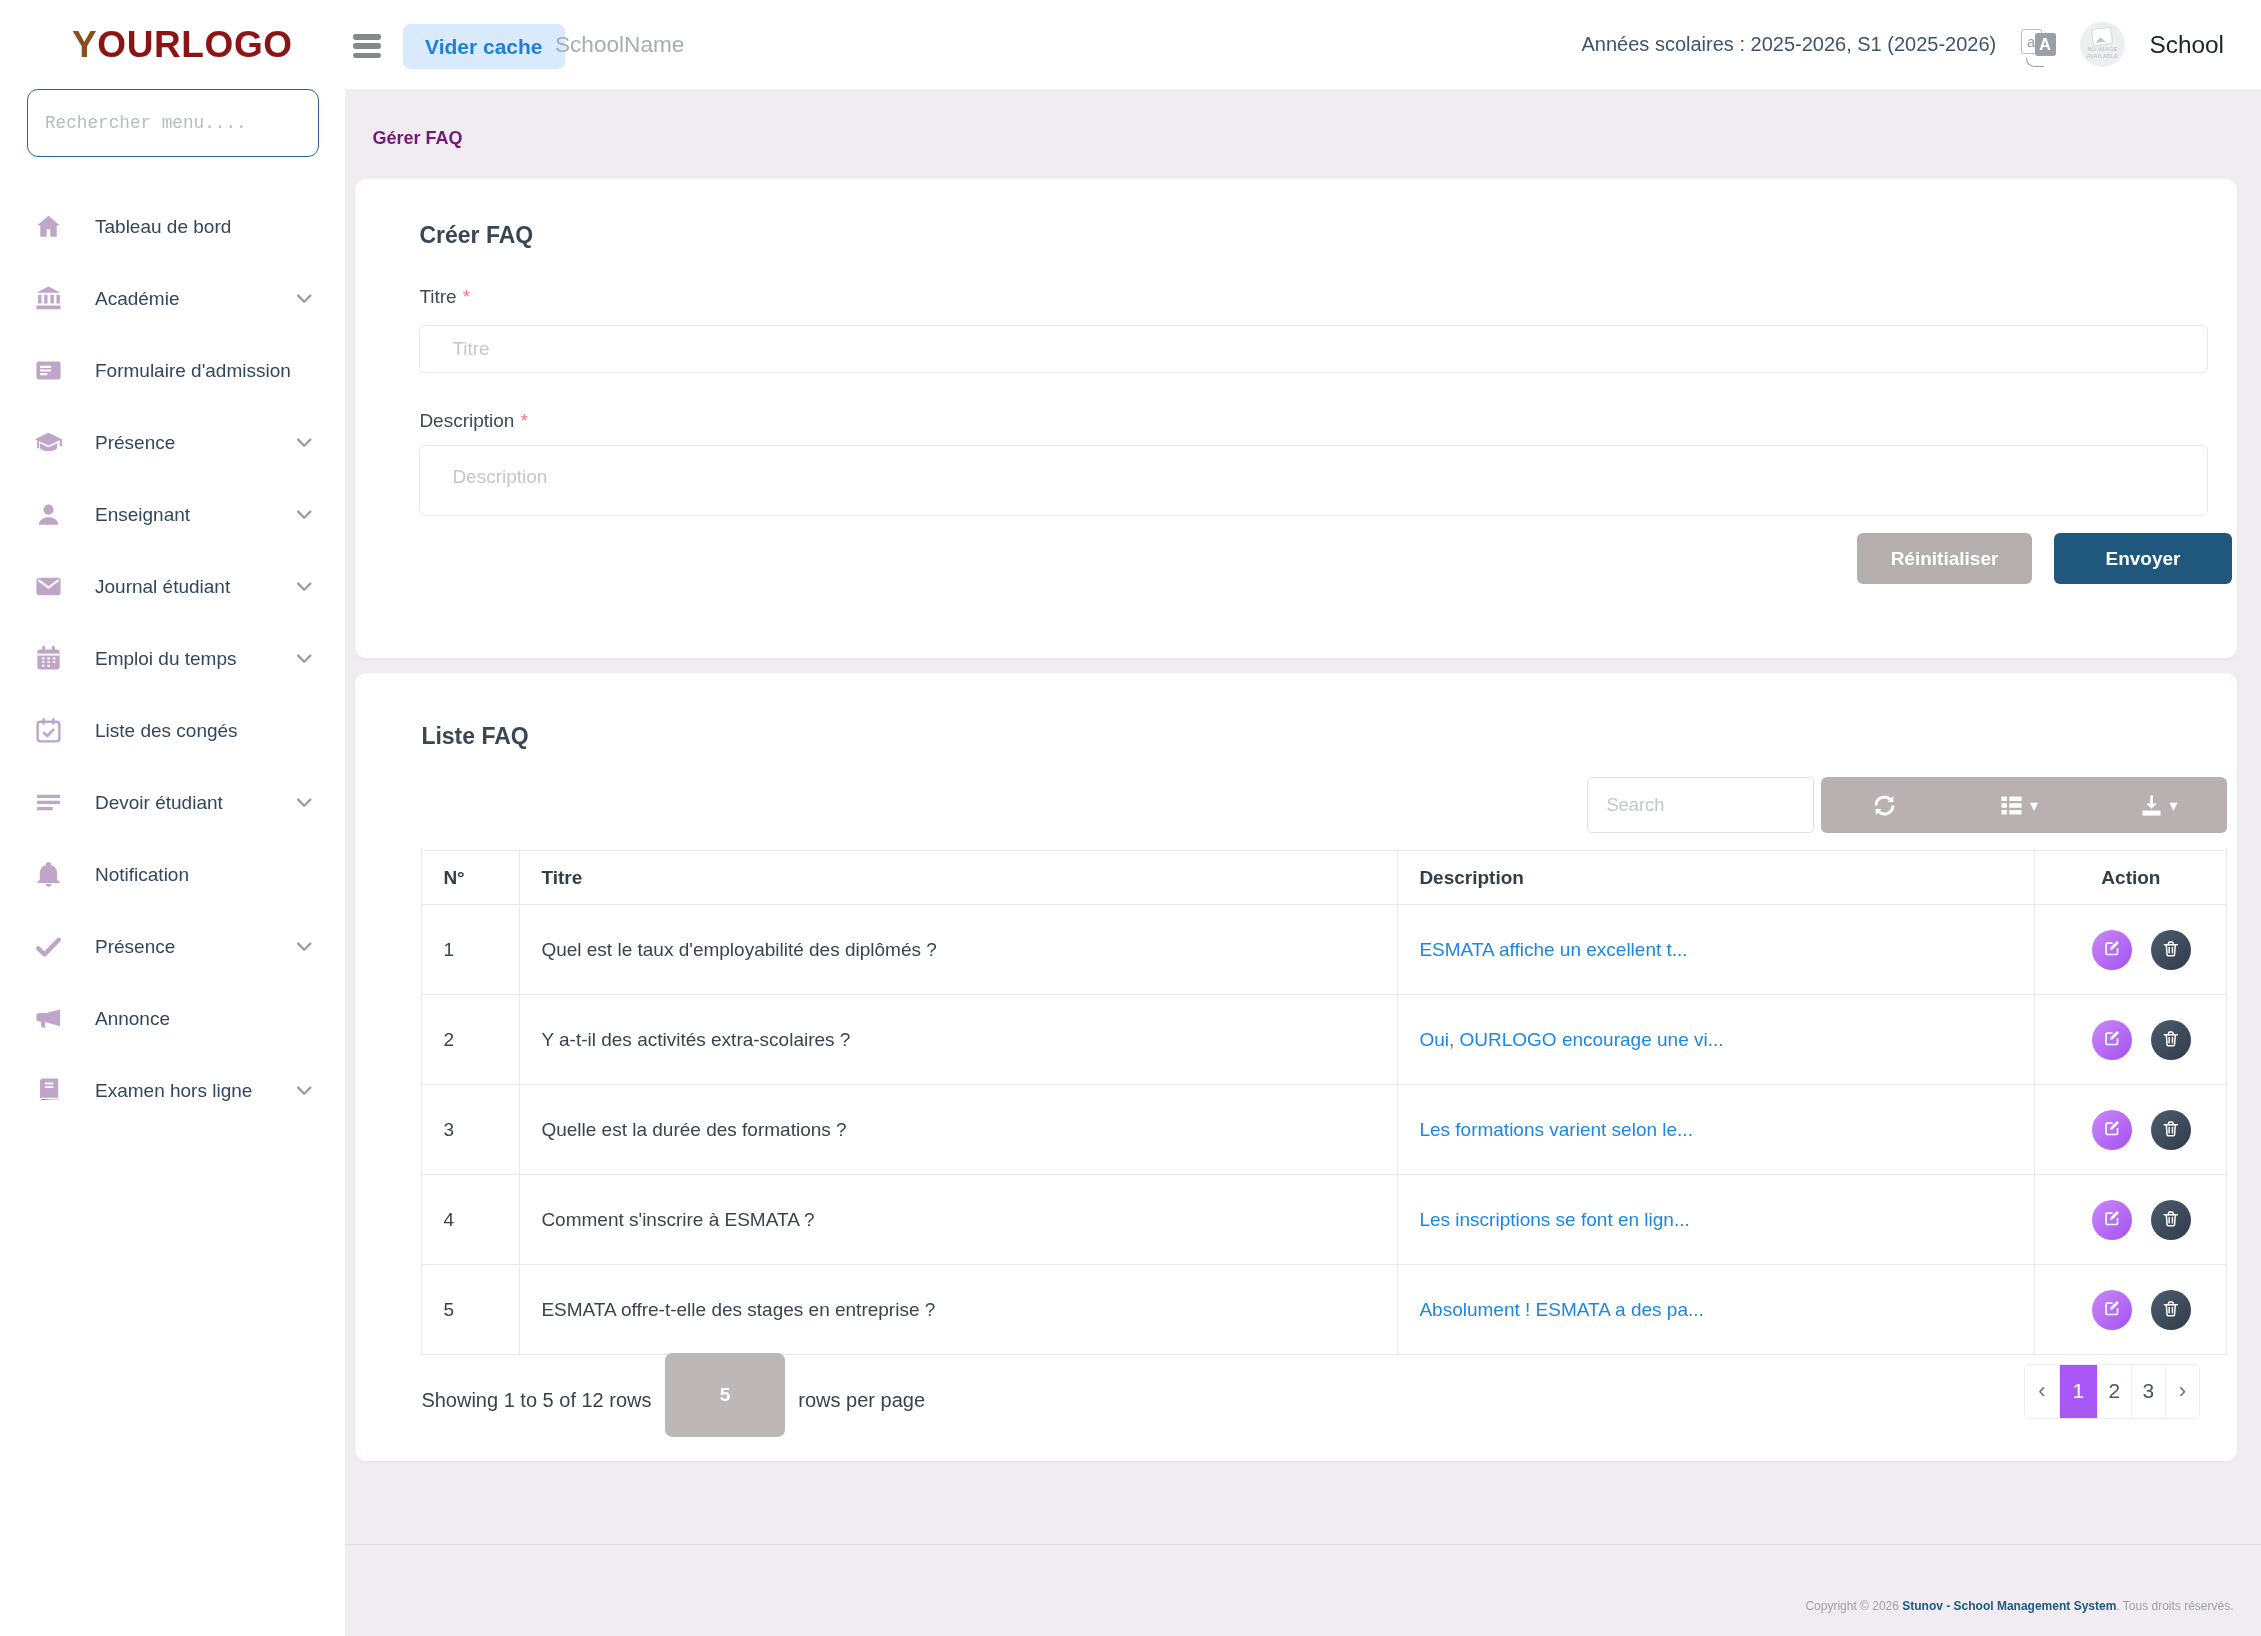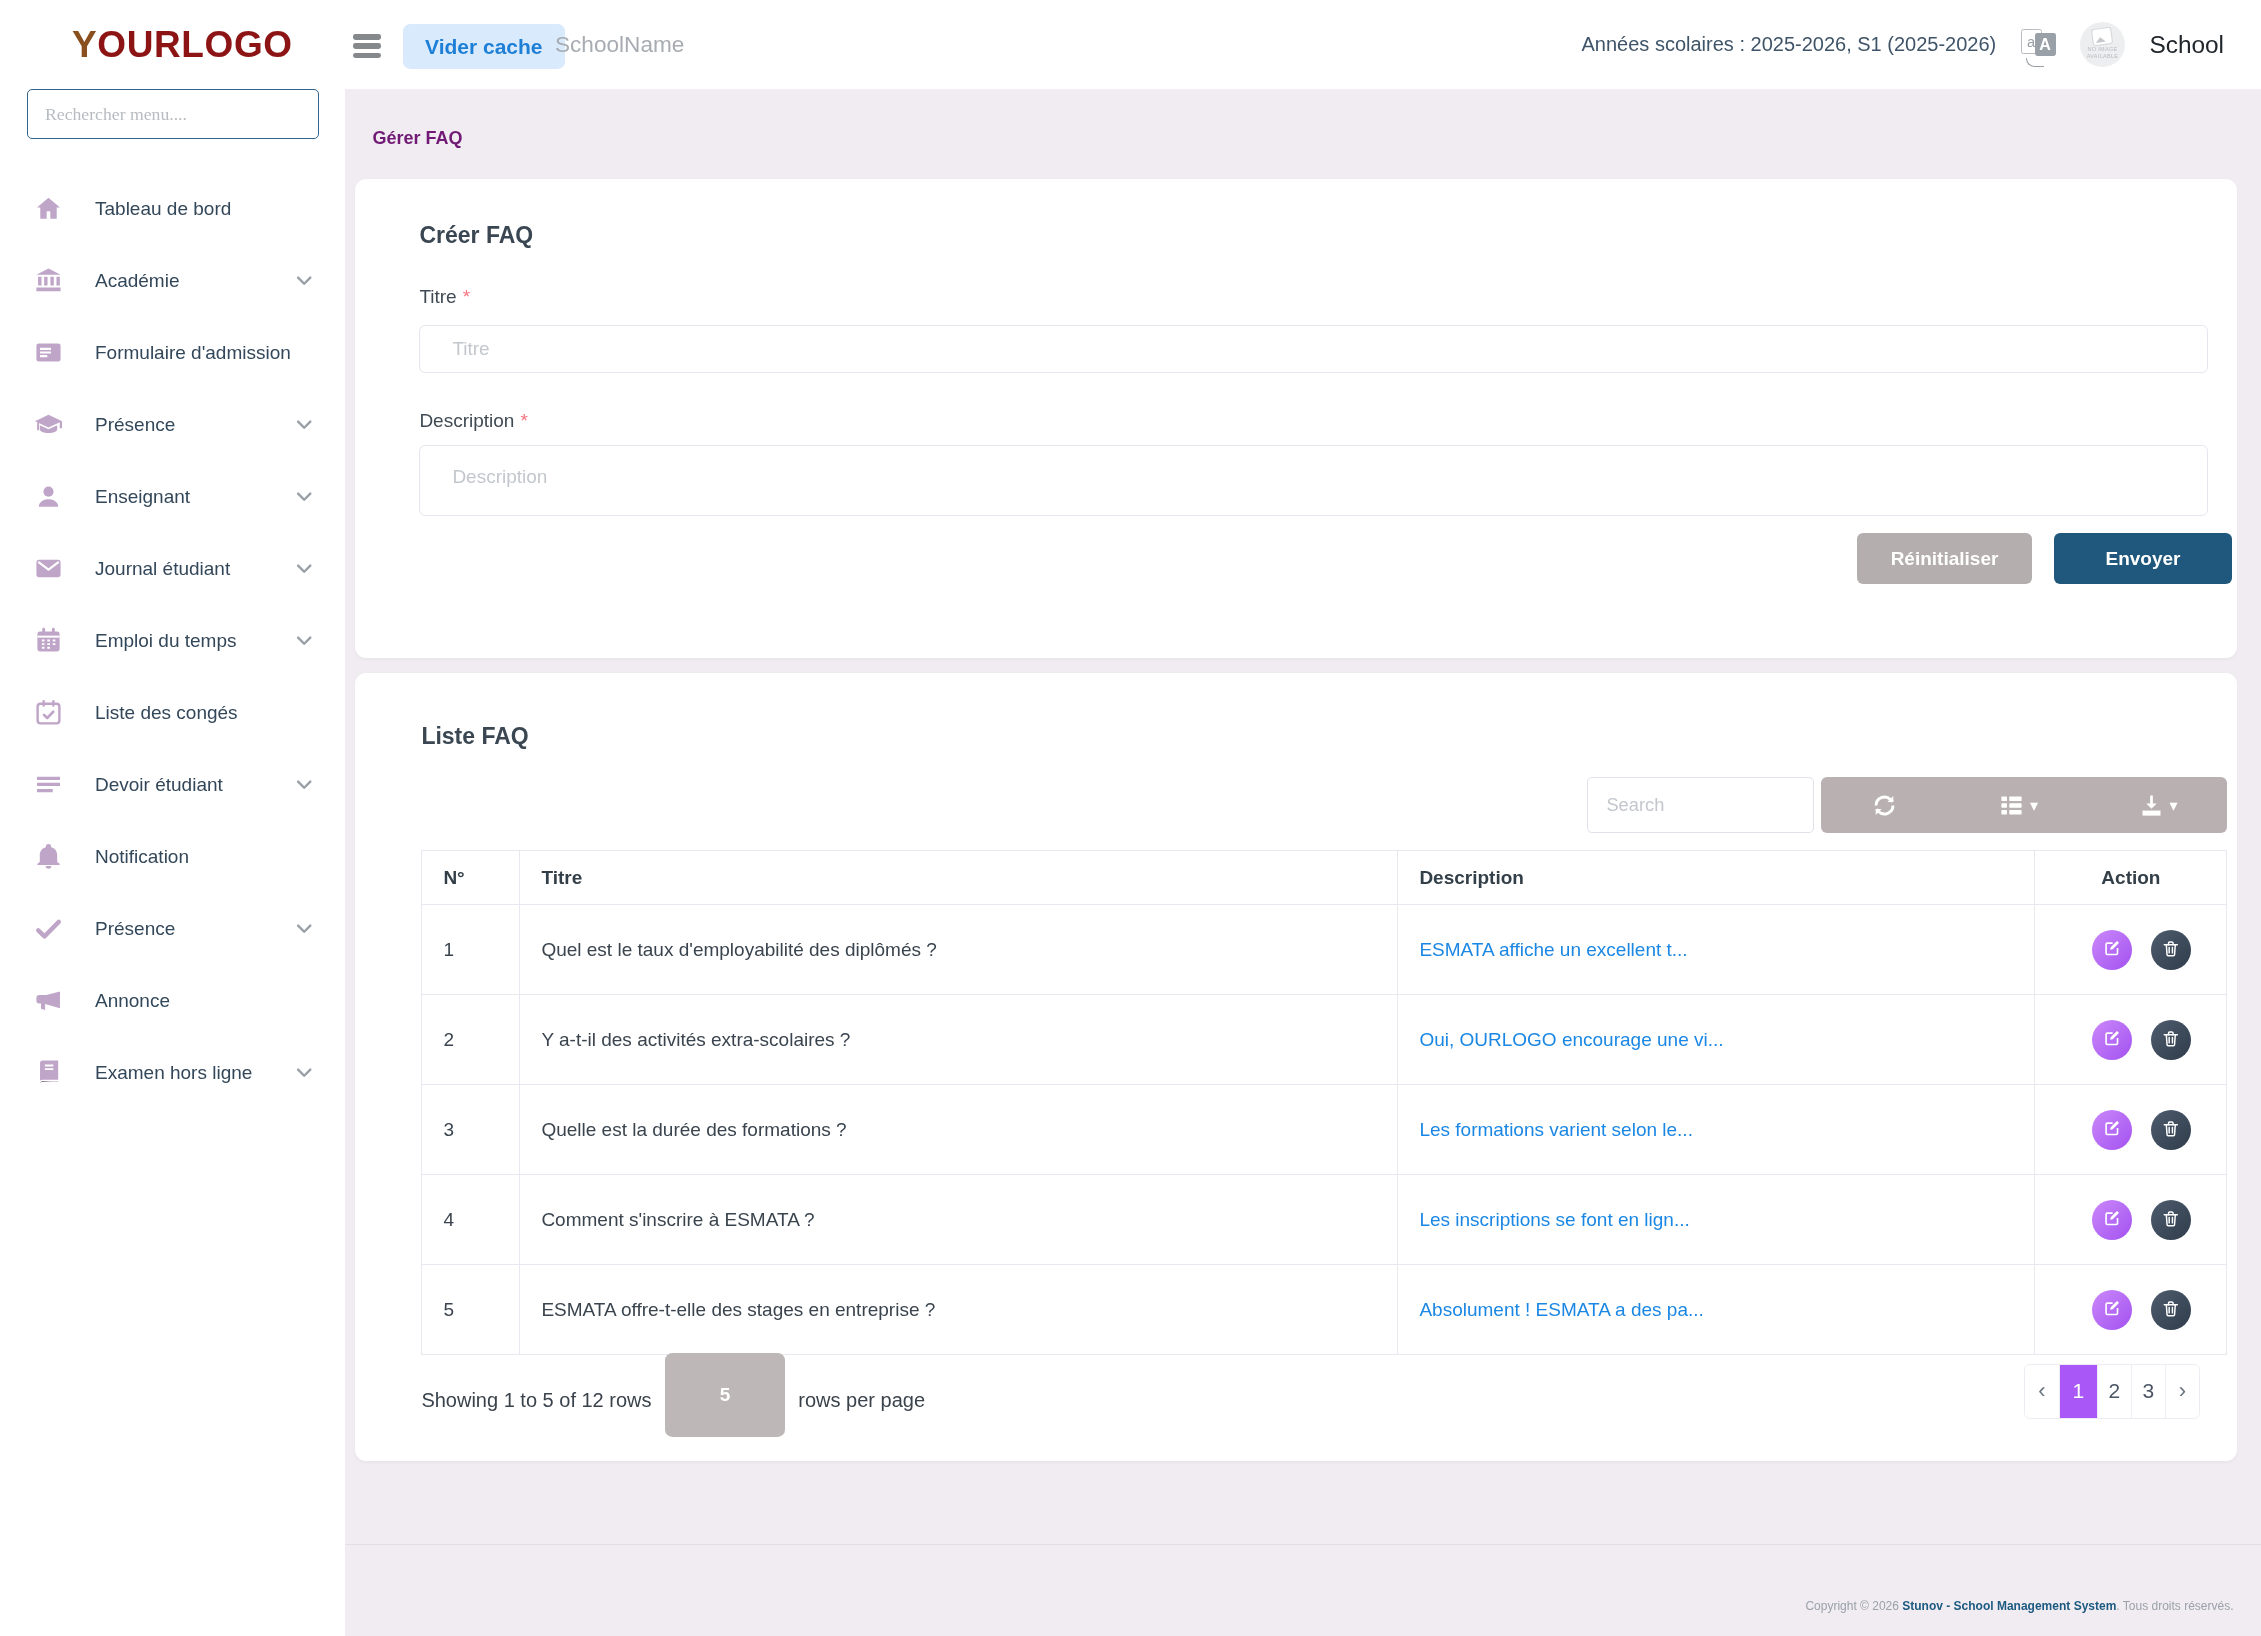--- a/index.html
+++ b/index.html
@@ -29,21 +29,21 @@
   .translate .front{position:absolute; right:0; top:6.1px; width:21px; height:23px; background:#9aa0a8; border-radius:2.4px; color:#fff; font-size:16px; font-weight:700; display:flex; align-items:center; justify-content:center;}
   .translate .arrow{position:absolute; left:4.9px; bottom:-4.9px; width:18.3px; height:8.6px; border-bottom:1.8px solid #9aa0a8; border-left:1.8px solid #9aa0a8; border-radius:0 0 0 8.6px;}
   .avatar{width:45px; height:45px; border-radius:50%; background:#edeef0; display:flex; flex-direction:column; align-items:center; justify-content:center; overflow:hidden;}
   .avatar .pic{width:18.3px; height:14.7px; background:#fff; border-radius:1.8px; transform:rotate(-8deg); position:relative; box-shadow:0 0 0 1.2px #d8dadd;}
   .avatar .pic:after{content:""; position:absolute; left:1.8px; bottom:1.8px; border-left:5.5px solid transparent; border-right:5.5px solid transparent; border-bottom:5.5px solid #c4c7cb;}
   .avatar .noimg{font-size:5.5px; color:#b9bcc0; text-align:center; line-height:6.7px; margin-top:2.4px; letter-spacing:0.3px;}
   .profile-name{font-size:24.4px; color:#20262b;}
 
   
   .sidebar{position:absolute; left:0; top:89px; width:345px; height:1548px; background:#fff; z-index:4;}
-  .menu-search{margin:0 27px; margin-top:0; width:292px; height:50px; border:1.2px solid #2e6590; border-radius:5px; font-size:17.7px; padding:0 17px; color:#33475a; outline:none; font-family:Liberation Serif, serif;}
+  .menu-search{margin:0 27px; margin-top:0; width:292px; height:68px; border:1.2px solid #2e6590; border-radius:11px; font-size:17.7px; padding:0 17px; color:#33475a; outline:none; font-family:Liberation Mono, monospace;}
   .menu-search::placeholder{color:#b7bcc1;}
   .menu{list-style:none; margin-top:48px;}
   .menu li{display:flex; align-items:center; height:43px; margin-bottom:29px; padding:0 29px 0 34px; cursor:pointer;}
   .menu .mi-icon{width:29px; height:29px; color:var(--icon-mauve); flex:0 0 29px;}
   .menu .mi-icon svg{width:29px; height:29px; display:block;}
   .menu .mi-label{font-size:19px; color:var(--sidebar-text); margin-left:32px; flex:1 1 auto; white-space:nowrap;}
   .menu .mi-chevron{width:24.4px; height:24.4px; color:#9aa0a6;}
   .menu .mi-chevron svg{width:24.4px; height:24.4px;}
 
   

